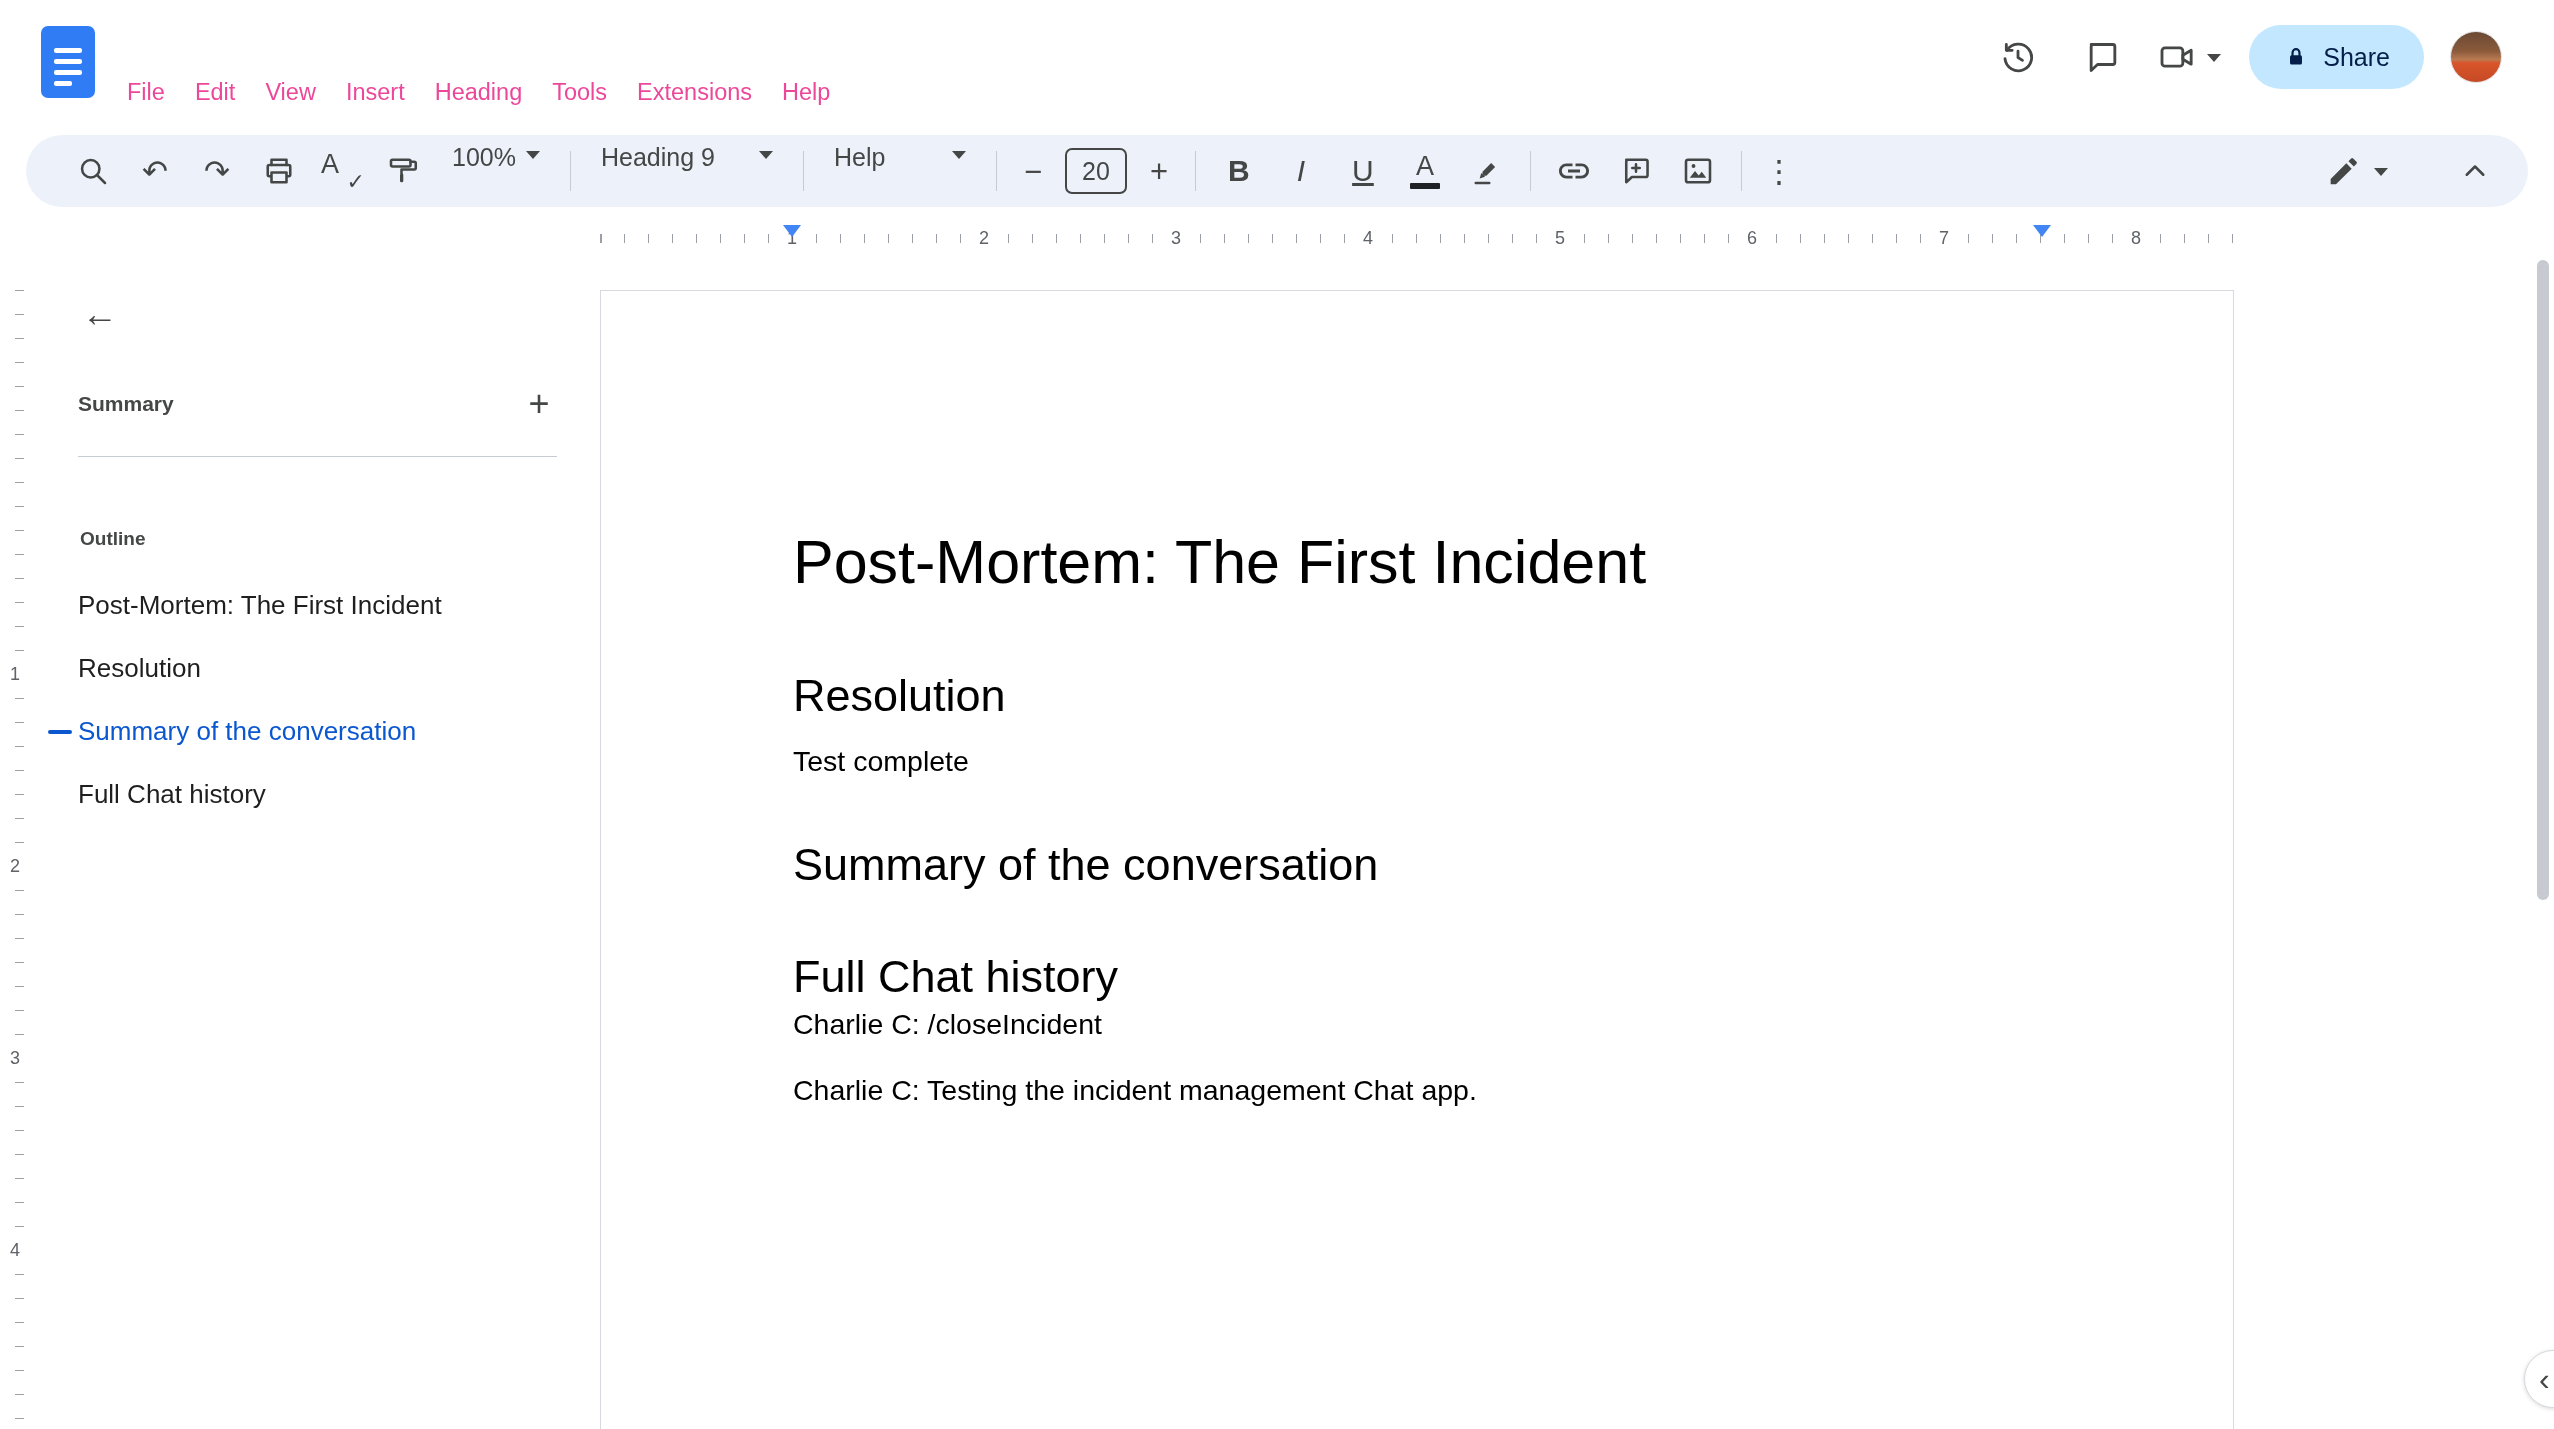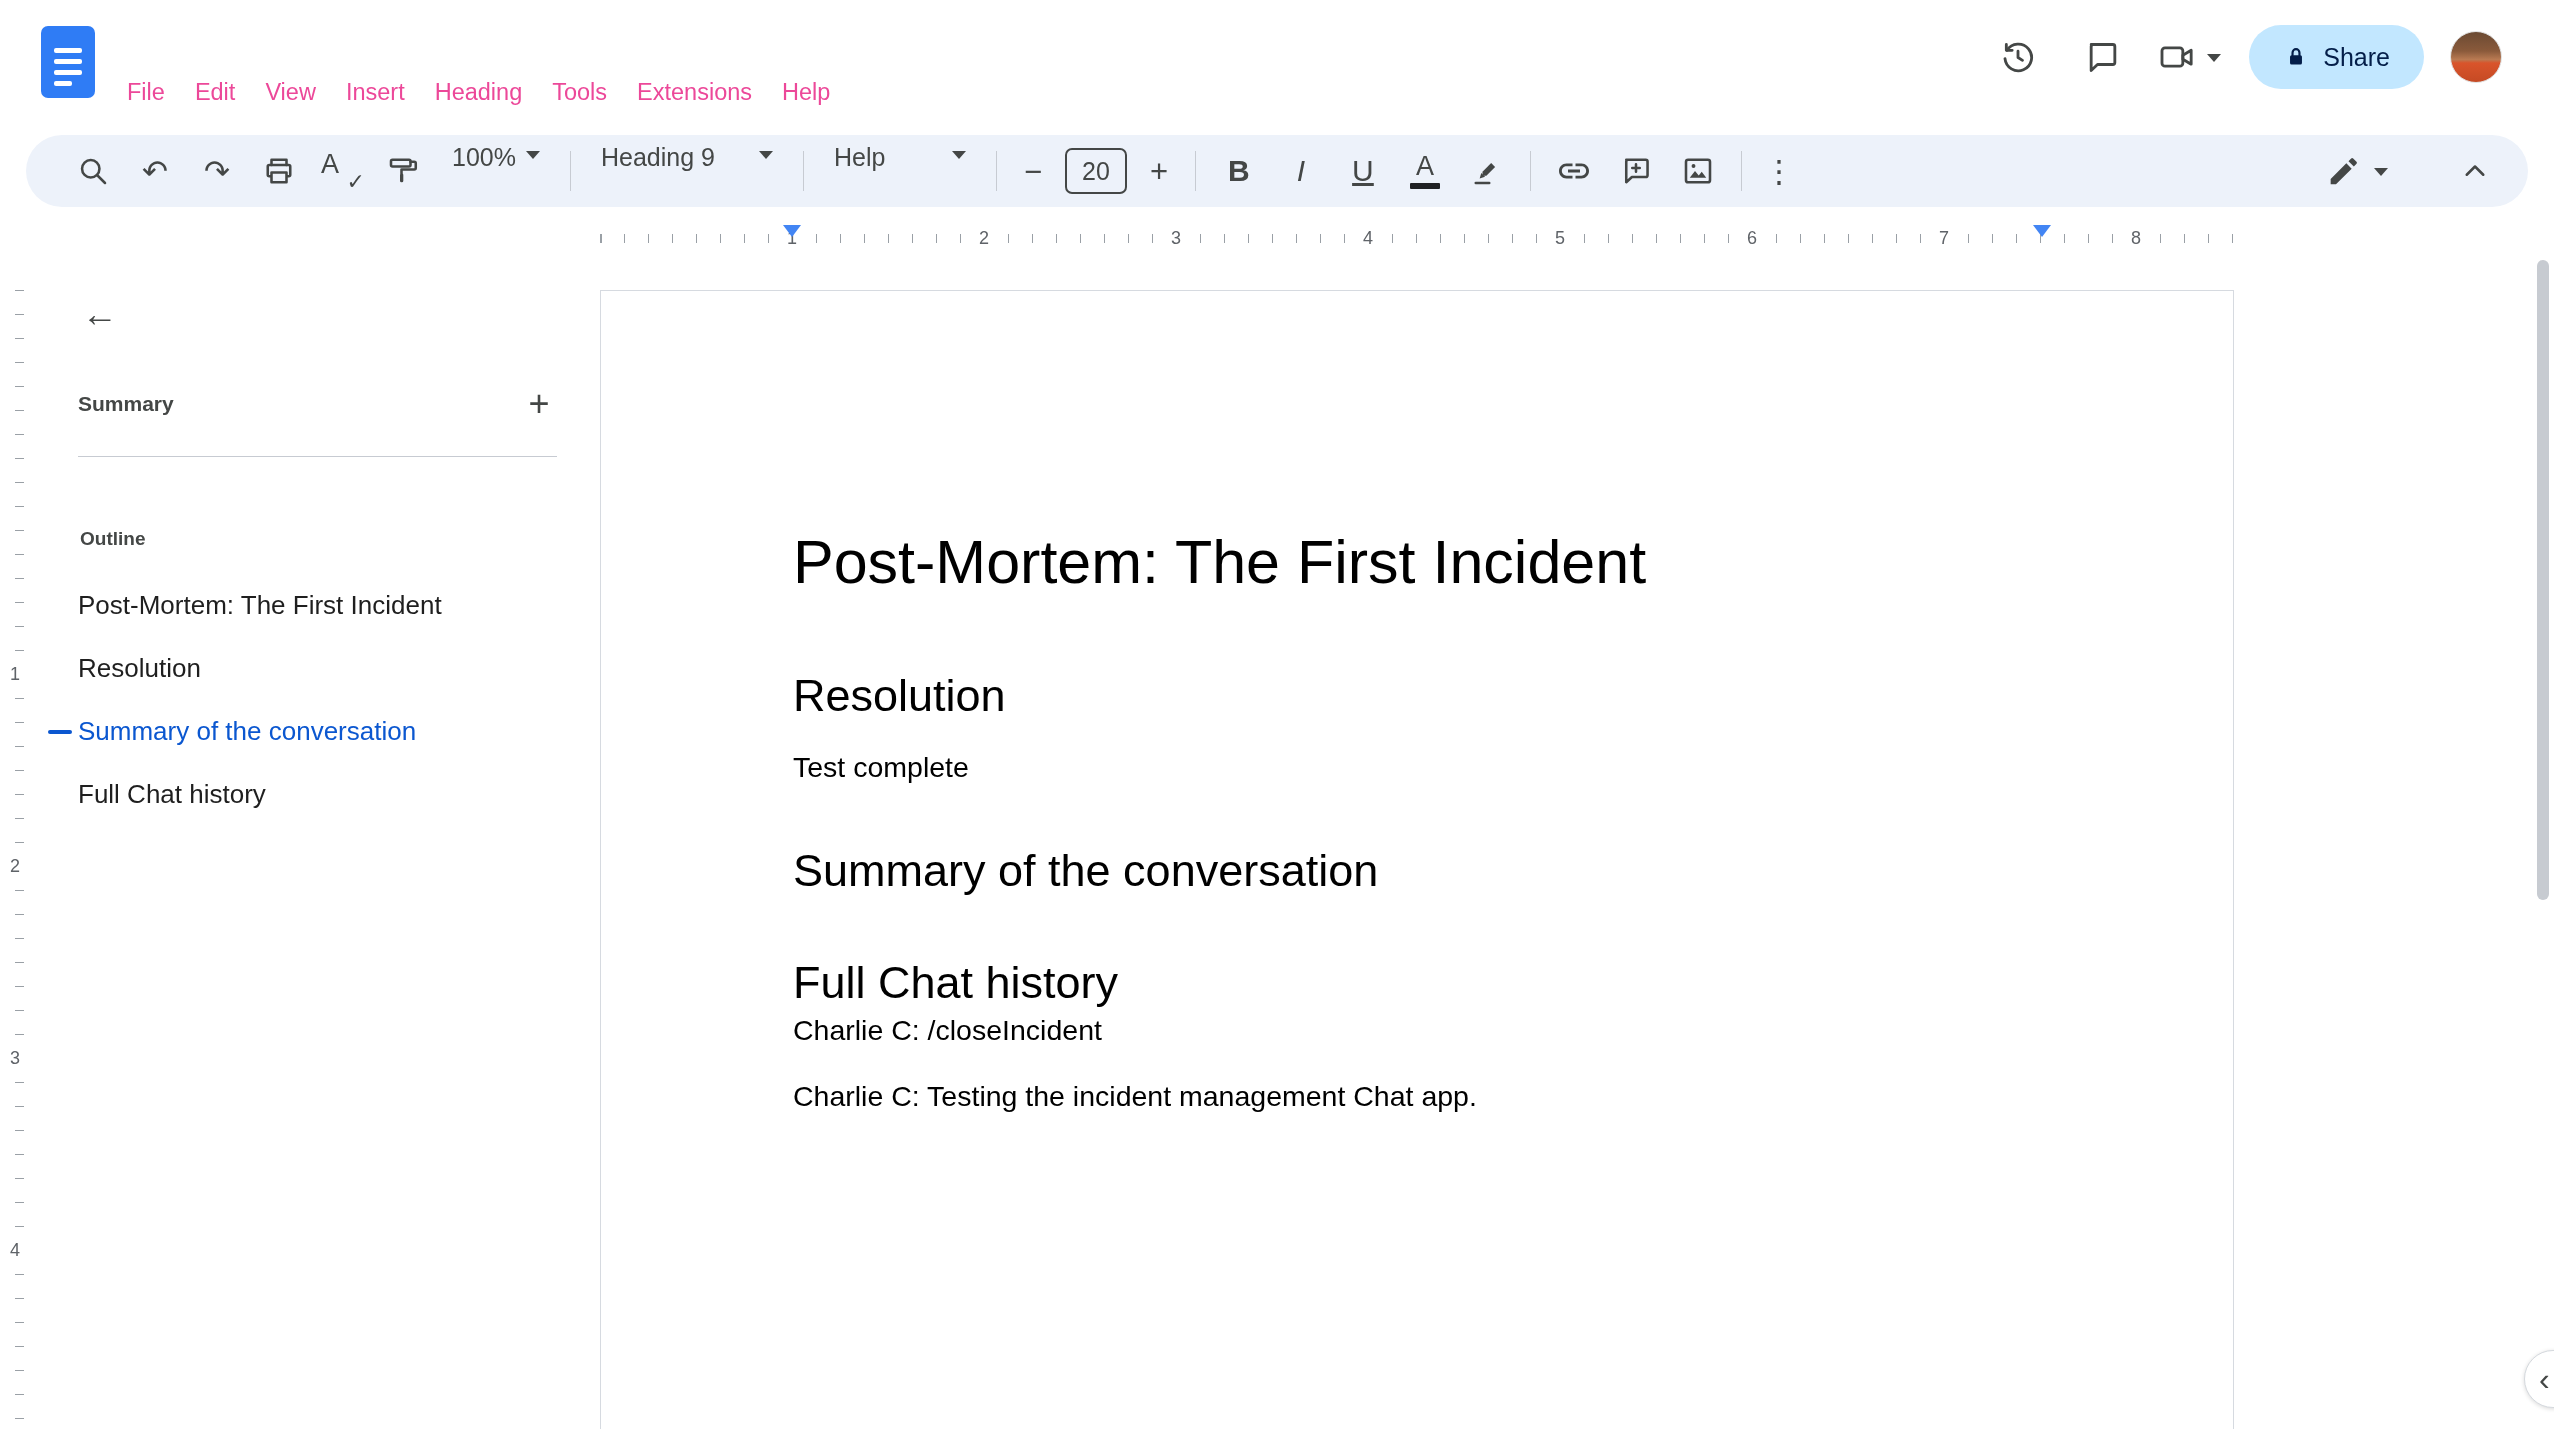--- a/index.html
+++ b/index.html
@@ -67,21 +67,21 @@
   .ol-item{position:relative;height:63px;display:flex;align-items:center;padding-left:48px;font-size:26px;color:#1f1f1f;white-space:nowrap;border-radius:0 32px 32px 0}
   .ol-item.active{color:#0b57d0;font-weight:500}
   .ol-dash{position:absolute;left:18px;top:30px;width:24px;height:4px;background:#0b57d0;border-radius:2px;display:none}
   .ol-item.active .ol-dash{display:block}
 
   
   .page{position:absolute;left:600px;top:290px;width:1634px;height:1200px;background:#fff;border:1px solid #d6dae0;padding:235px 192px 0 192px}
   .doc-h1{font-size:61px;font-weight:400;color:#000;line-height:73px}
   .doc-h2{font-size:45px;font-weight:400;color:#000;line-height:54px}
   .doc-p{font-size:28.5px;color:#000;line-height:41px}
-  .sec0 .doc-h2{margin-top:70px}.sec0 .doc-p{margin-top:24px}
+  .sec0 .doc-h2{margin-top:70px}.sec0 .doc-p{margin-top:18px}
   .sec1 .doc-h2{margin-top:56px}.sec1 .doc-p{margin-top:26px}
   .sec2 .doc-h2{margin-top:58px}.sec2 .doc-p{margin-top:25px}
 
   
   .scroll-thumb{position:absolute;right:5px;top:260px;width:12px;height:640px;background:#c7cbd1;border-radius:6px}
   .panel-toggle{position:absolute;left:2524px;top:1350px;width:62px;height:58px;border-radius:29px;background:#fff;border:1px solid #d5d9de;box-shadow:0 1px 4px rgba(0,0,0,.15);display:flex;align-items:center;font-size:32px;color:#444746;padding-left:14px}
 
   svg.ic{width:40px;height:40px;fill:none;stroke:#444746;stroke-width:1.7;stroke-linecap:round;stroke-linejoin:round}
   .tb-btn svg.ic{width:36px;height:36px}
   svg.ic .if{fill:#444746;stroke:none}

